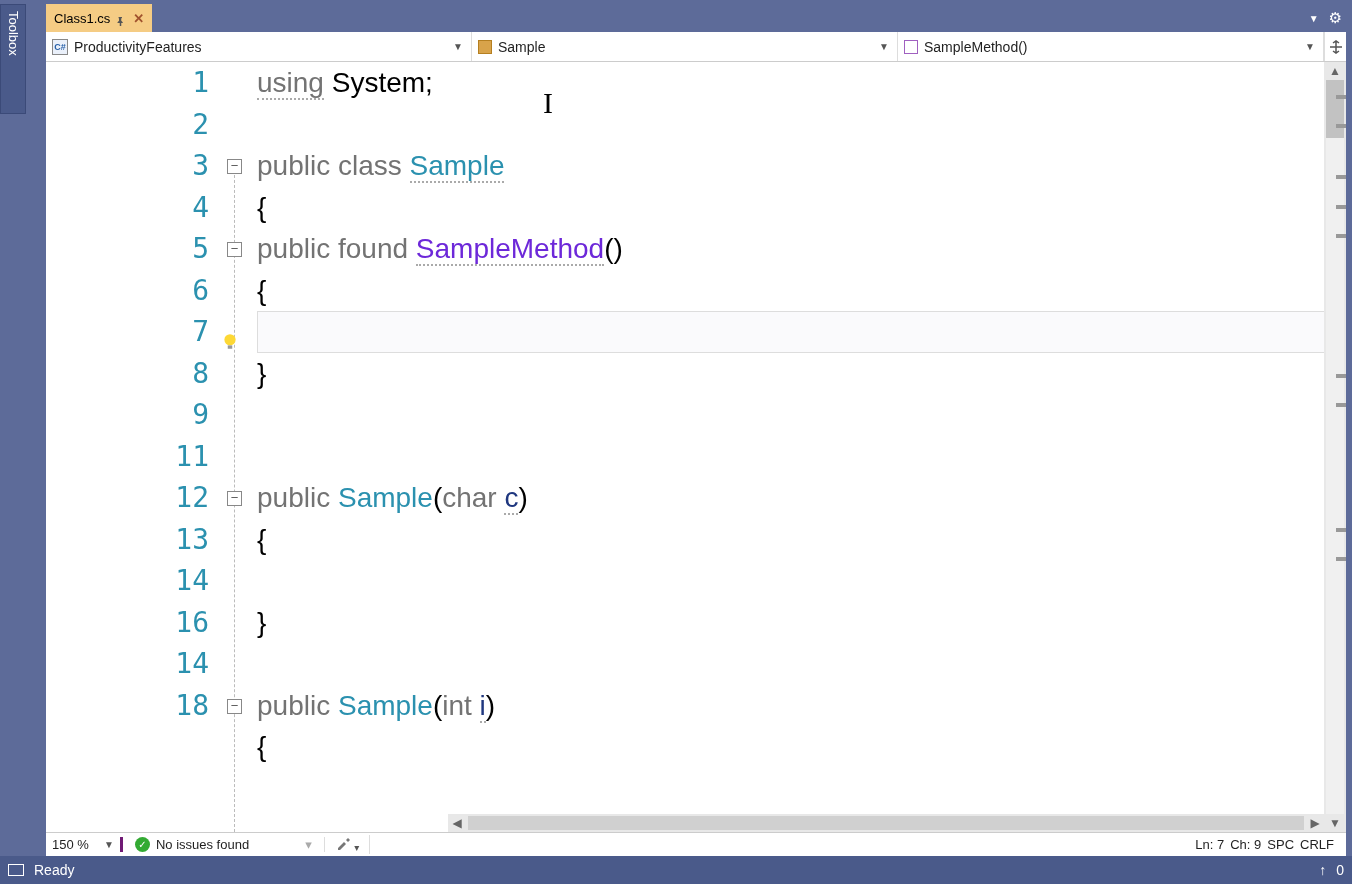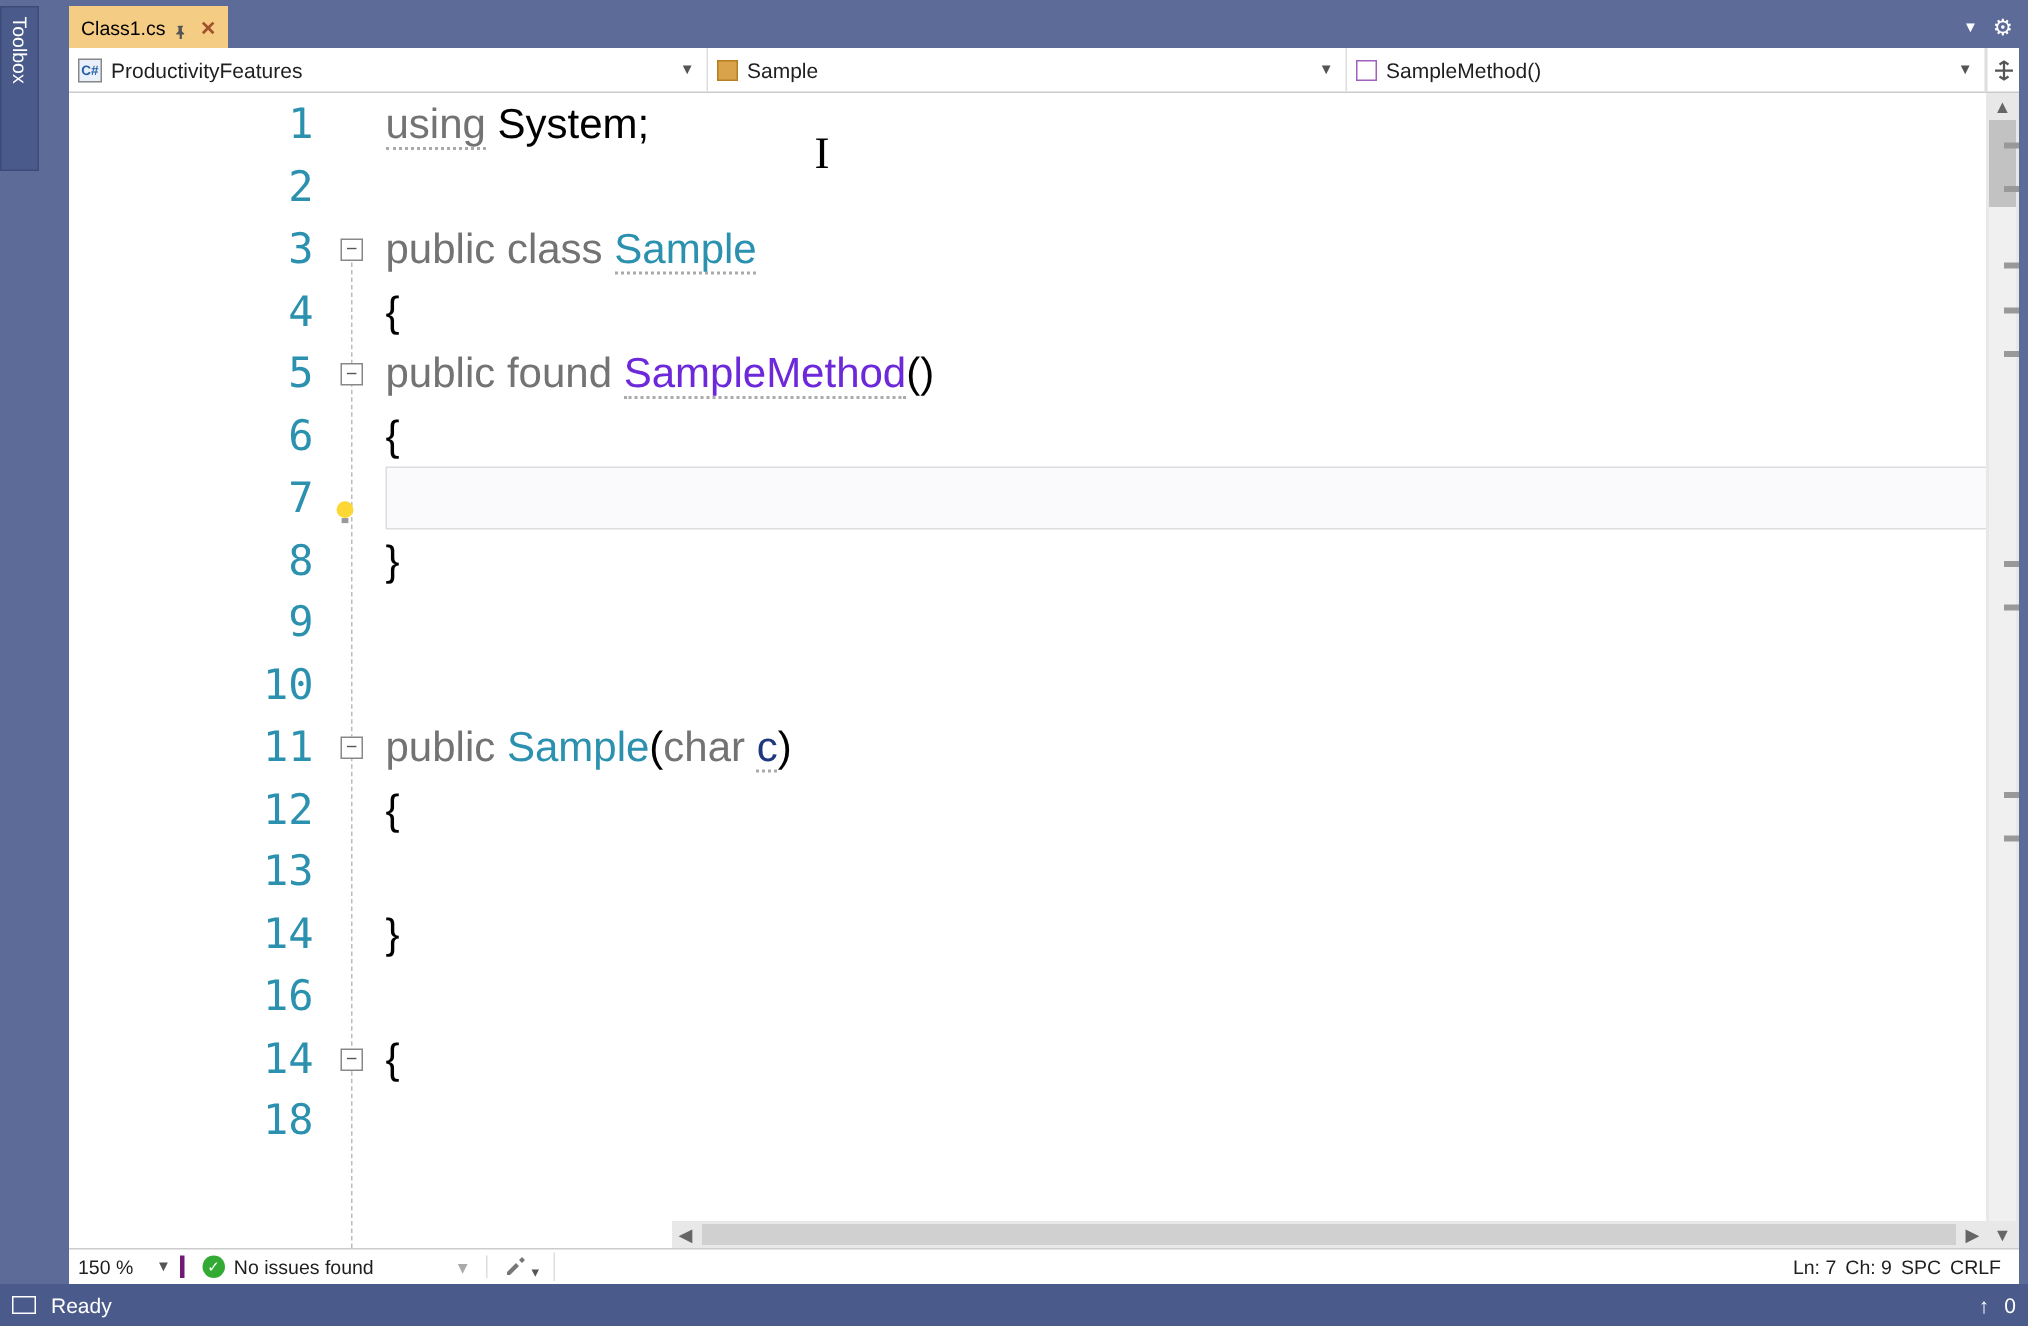--- a/index.html
+++ b/index.html
@@ -139,21 +139,20 @@
       <div class="gutter" id="gutter">
           <div class="line ln">1</div>
           <div class="line ln">2</div>
           <div class="line ln">3</div>
           <div class="line ln">4</div>
           <div class="line ln">5</div>
           <div class="line ln">6</div>
           <div class="line ln">7</div>
           <div class="line ln">8</div>
           <div class="line ln">9</div>
-          <div class="line ln">10</div>
           <div class="line ln">11</div>
           <div class="line ln">12</div>
           <div class="line ln">13</div>
           <div class="line ln">14</div>
           <div class="line ln">16</div>
           <div class="line ln">14</div>
           <div class="line ln">18</div>
         </div>
       <div class="fold" id="fold">
         <div class="fold-line" style="top:98px;bottom:0"></div>
@@ -178,20 +177,21 @@
               </svg></span>
           </div>
           <div class="line"><span class="token txt">    </span><span class="token txt">}</span></div>
           <div class="line"></div>
           <div class="line"></div>
           <div class="line"><span class="token txt">    </span><span class="token kw">public</span><span class="token txt"> </span><span class="token type">Sample</span><span class="token txt">(</span><span class="token kw">char</span><span class="token txt"> </span><span class="token param underdots">c</span><span class="token txt">)</span></div>
           <div class="line"><span class="token txt">    </span><span class="token txt">{</span></div>
           <div class="line"></div>
           <div class="line"><span class="token txt">    </span><span class="token txt">}</span></div>
           <div class="line"></div>
+          <div class="line"><span class="token txt">    </span><span class="token kw">public</span><span class="token txt"> </span><span class="token type">Sample</span><span class="token txt">(</span><span class="token kw">int</span><span class="token txt"> </span><span class="token param underdots">i</span><span class="token txt">)</span></div>
           <div class="line"><span class="token txt">    </span><span class="token txt">{</span></div>
           <div class="line"></div>
         </div>
 
       <div class="vscroll">
         <div class="arrow up">▲</div>
         <div class="vscroll-track">
             <div class="vscroll-thumb"></div>
           </div>
         <div class="marks">

